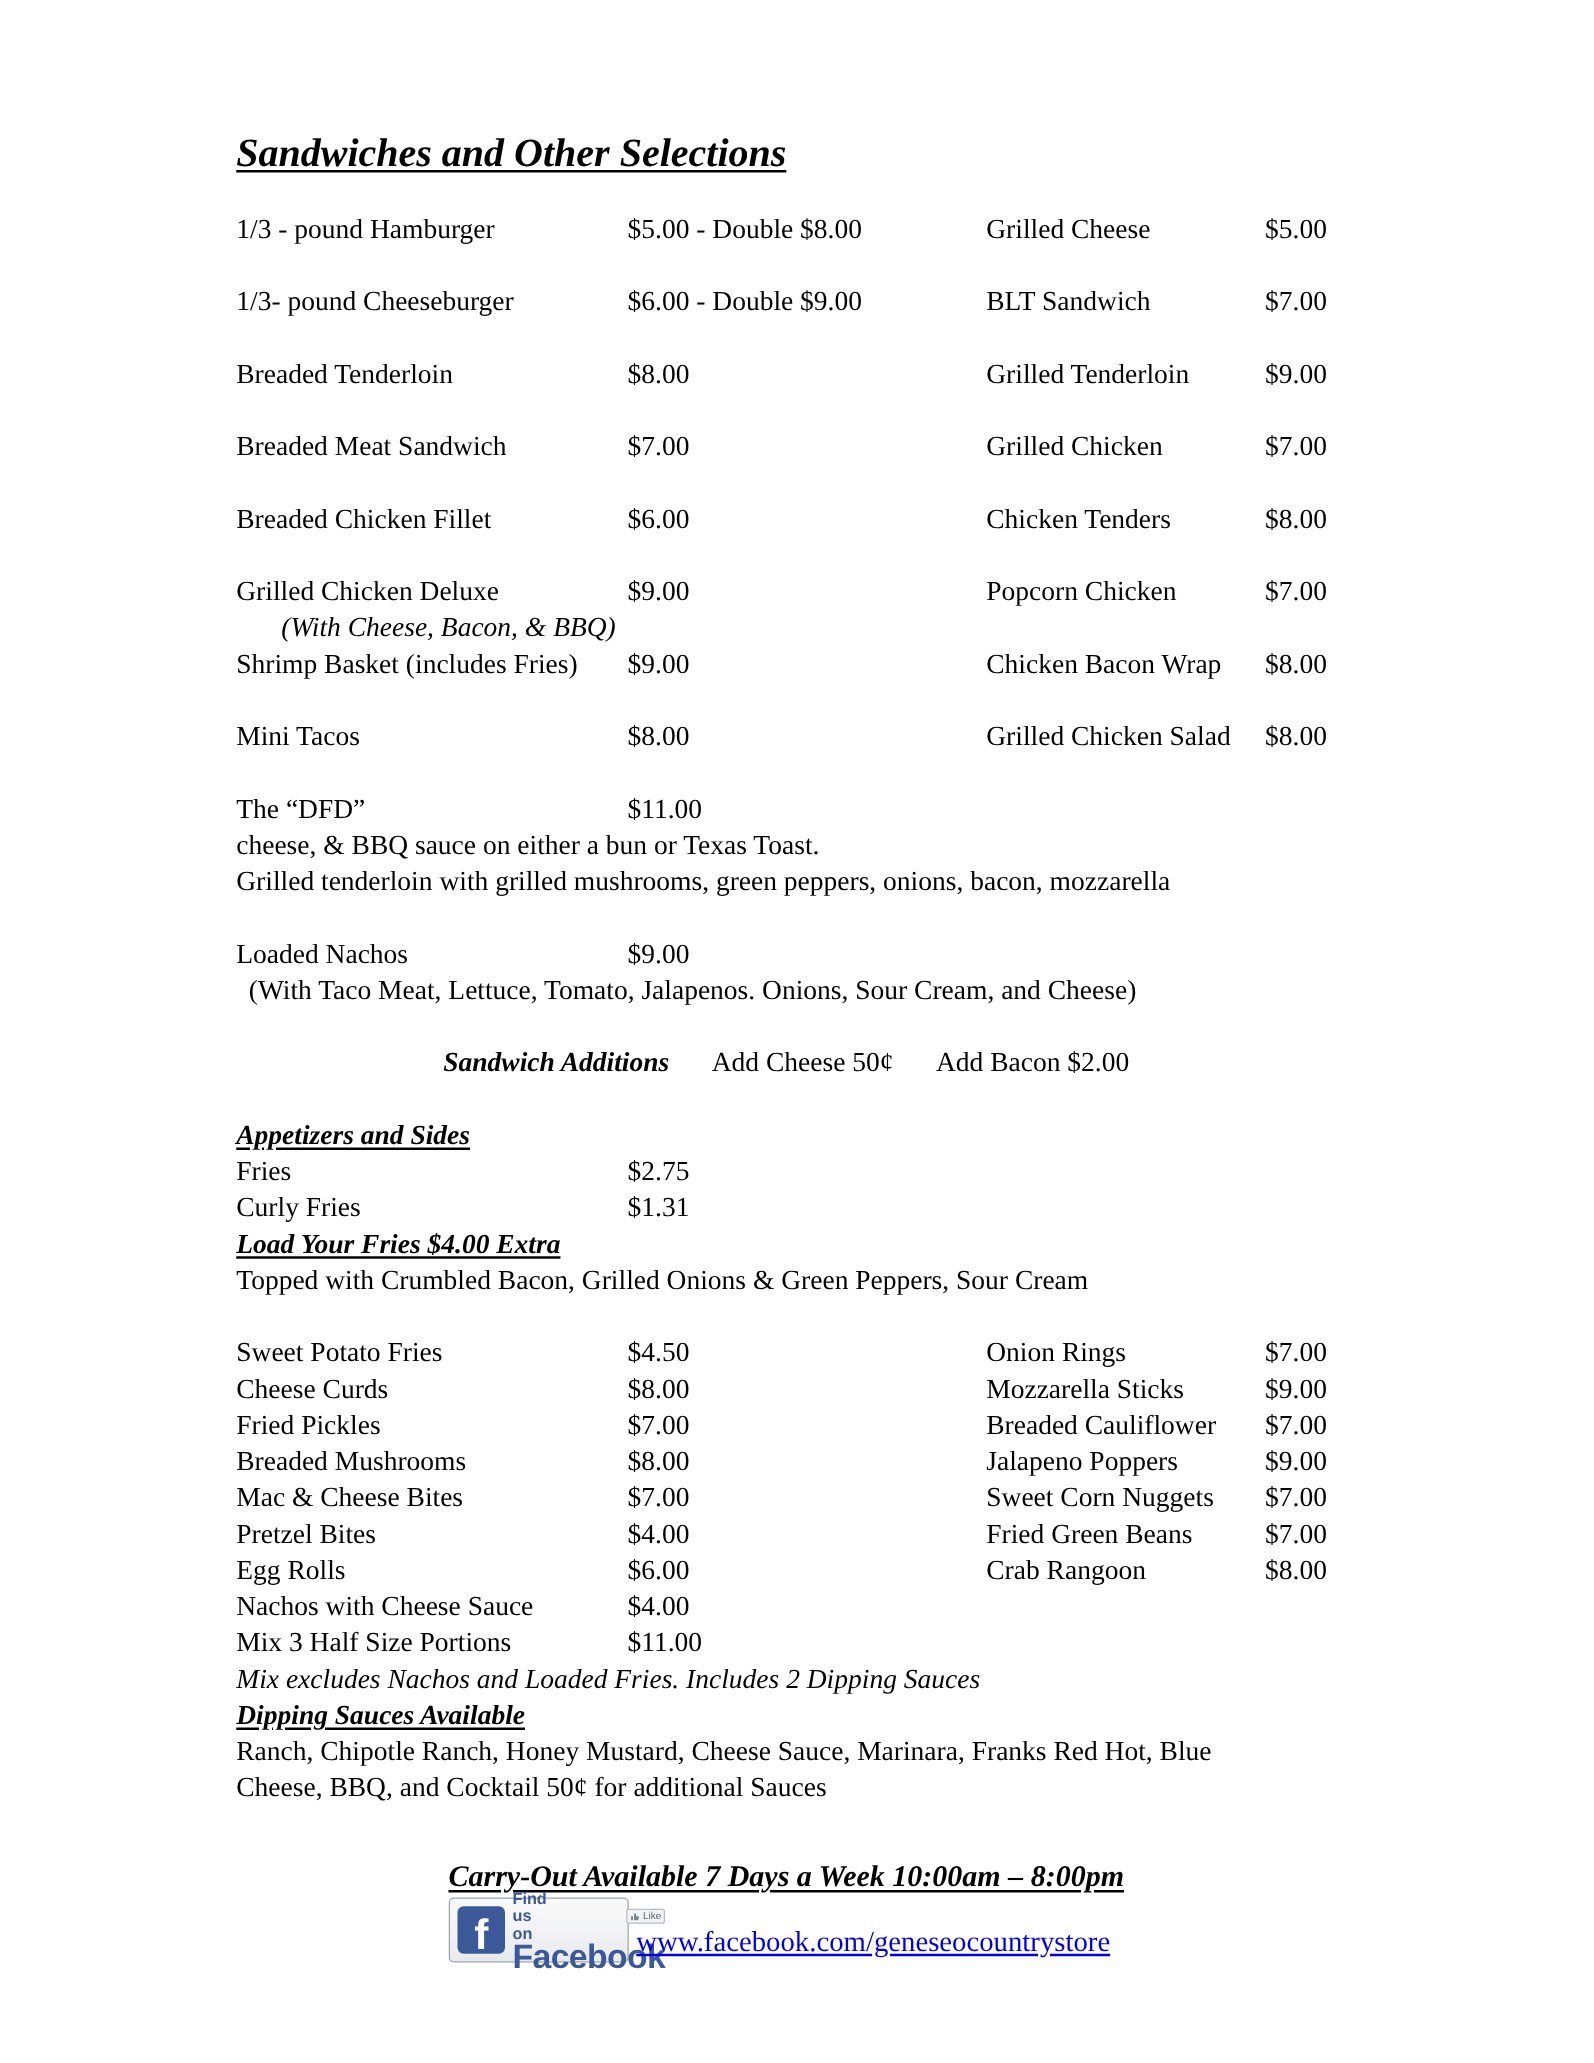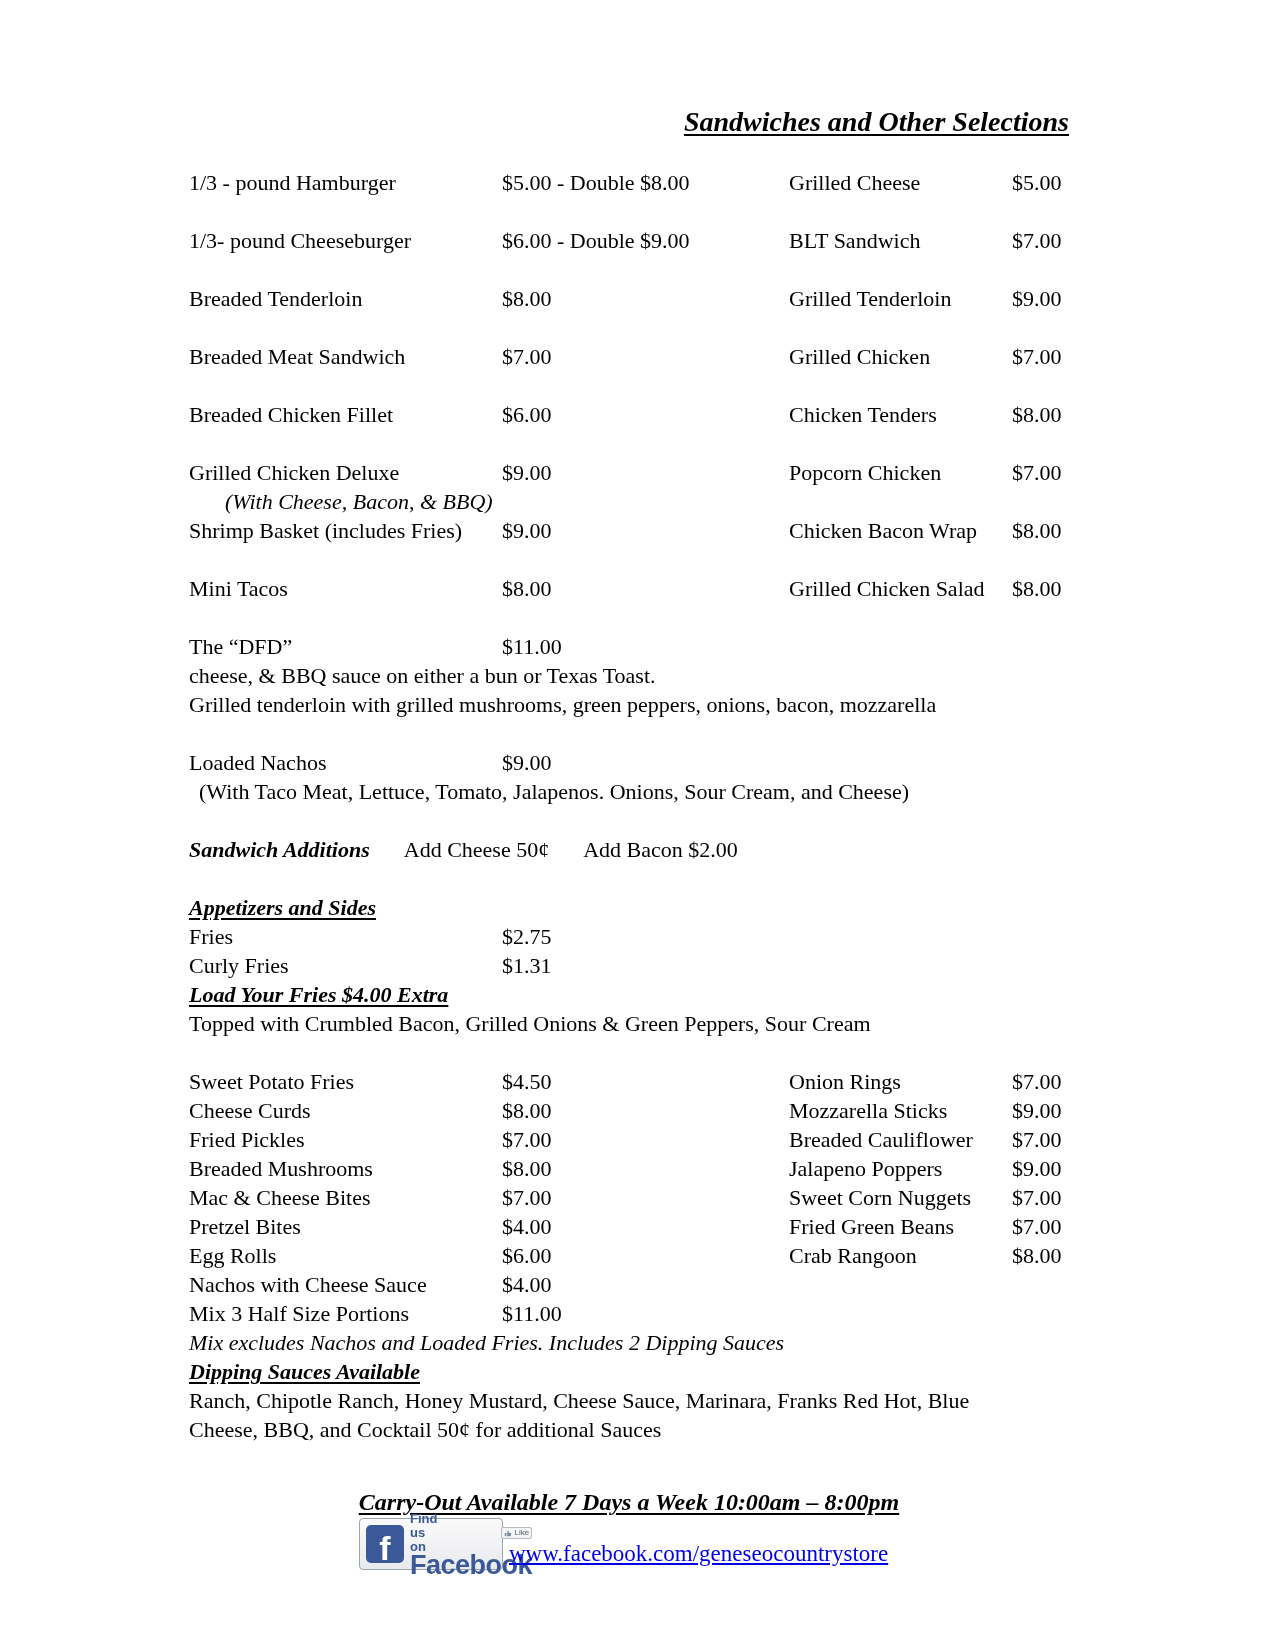--- a/index.html
+++ b/index.html
@@ -5,31 +5,31 @@
   html,body{margin:0;padding:0;background:#888;}
   .page{
     width:1275px;height:1650px;background:#ffffff;margin:0 auto;
     position:relative;color:#000;
     font-family:"Liberation Serif","DejaVu Serif",serif;
     font-size:22px;line-height:29px;
     box-sizing:border-box;padding-top:106px;overflow:hidden;
   }
   .content{margin-left:189px;width:880px;}
   .title{
-    text-align:right;font-size:28px;line-height:32px;font-weight:bold;font-style:italic;
+    text-align:left;font-size:32px;line-height:32px;font-weight:bold;font-style:italic;
   }
   .title span, .subhead span, .carryout span{
     text-decoration:underline;text-decoration-thickness:2px;text-underline-offset:3px;
   }
   .mrow{display:grid;grid-template-columns:313px 287px 223px 1fr;}
   .mt{margin-top:29px;}
   .mt30{margin-top:30px;}
   .note-italic{font-style:italic;margin-left:36px;}
   .note-plain{margin-left:10px;}
-  .additions{display:flex;gap:34px;margin-top:29px;}
+  .additions{display:flex;justify-content:center;gap:34px;margin-top:29px;}
   .additions .lbl{font-weight:bold;font-style:italic;}
   .subhead{text-align:left;font-weight:bold;font-style:italic;}
   .centerline{text-align:left;}
   .mixnote{font-style:italic;}
   .carryout{
     text-align:center;font-size:24px;line-height:30px;font-weight:bold;font-style:italic;margin-top:43px;
   }
   .fbrow{display:flex;align-items:flex-end;margin-left:170px;margin-top:1px;}
   .fb-badge{
     width:144px;height:52px;border:1px solid #9aa4ad;border-radius:4px;

